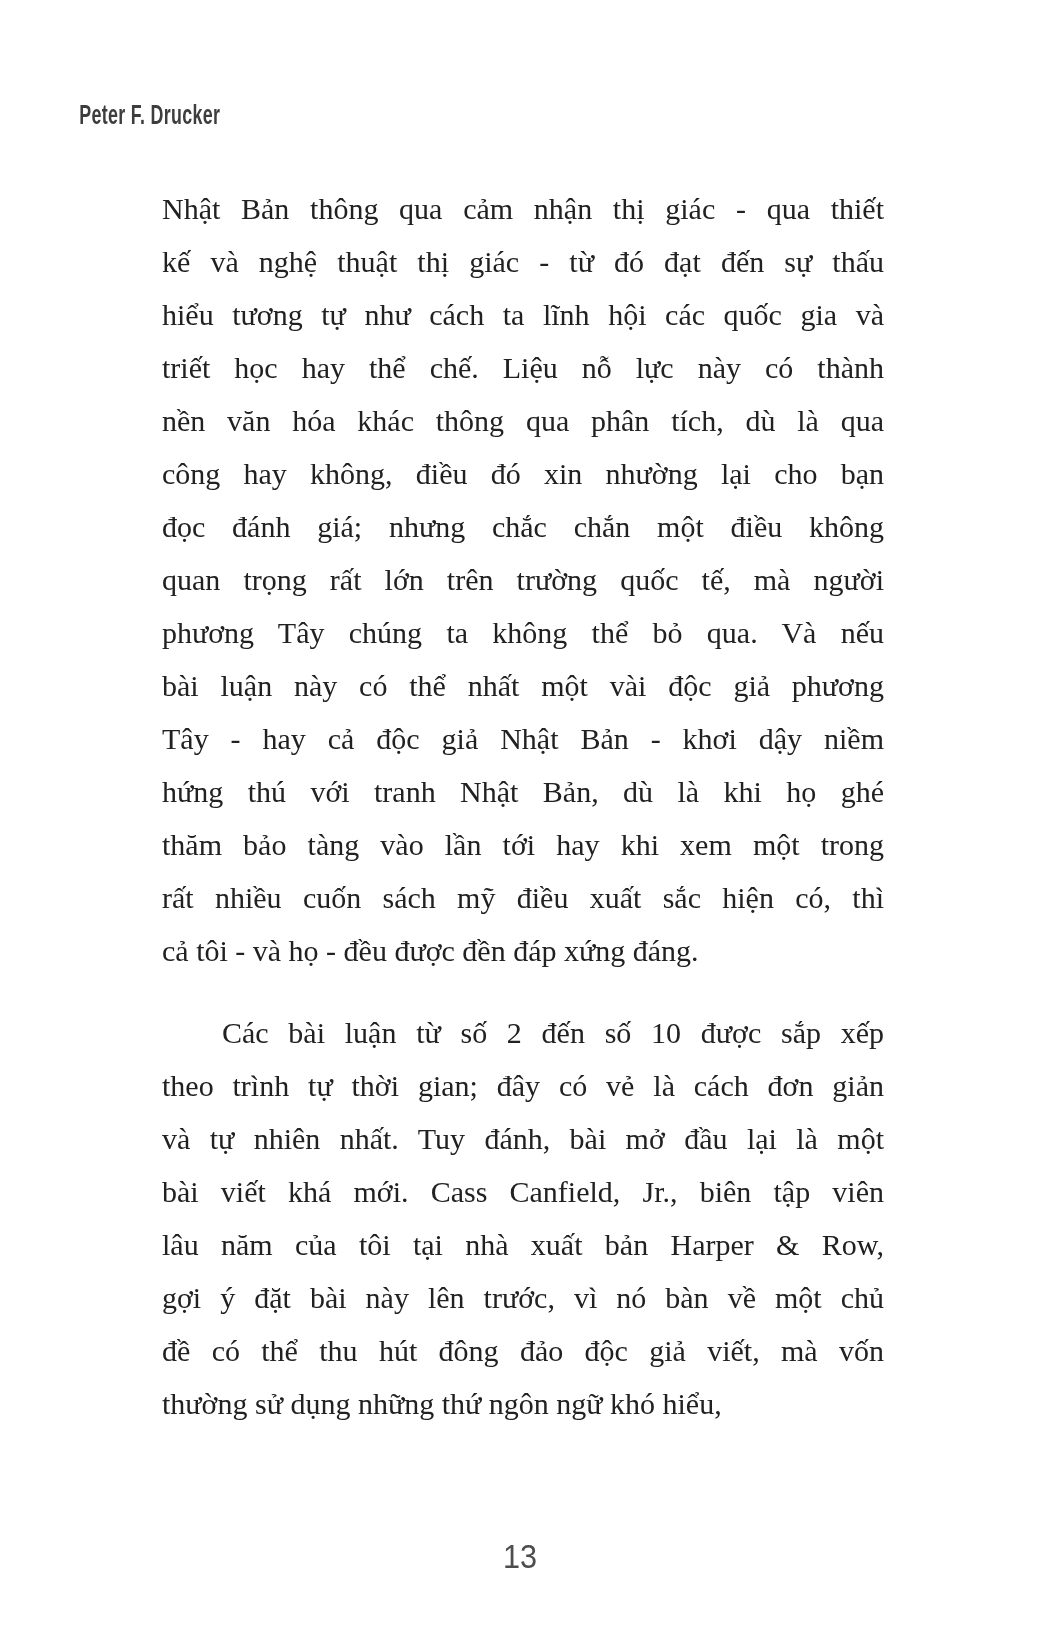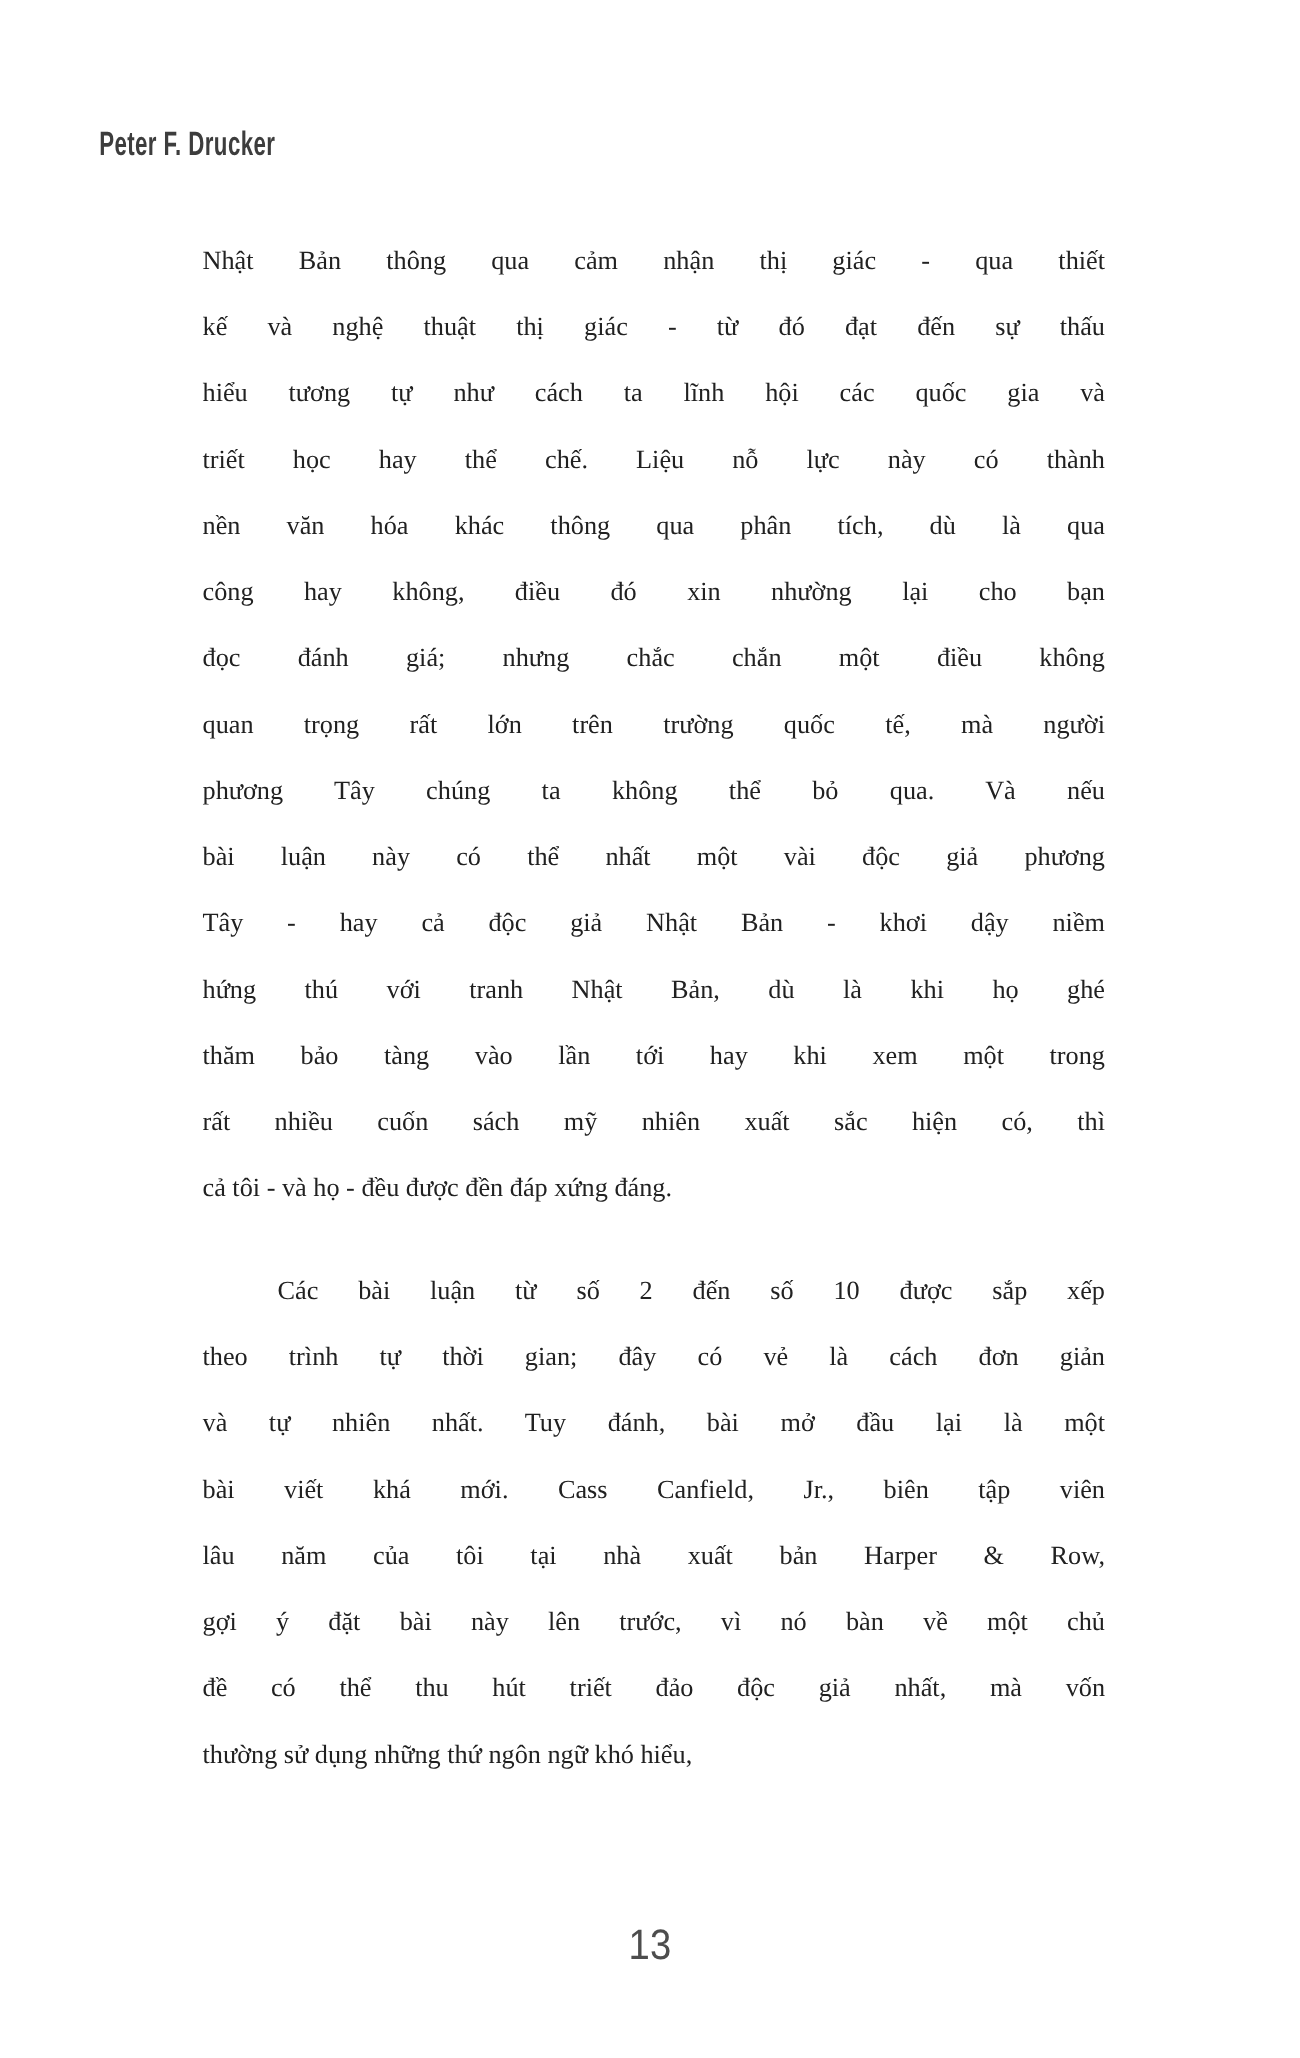--- a/index.html
+++ b/index.html
@@ -33,21 +33,21 @@
     transform: scaleX(0.66);
     transform-origin: center;
     white-space: nowrap;
   }
   .text-block {
     position: absolute;
     left: 162px;
     top: 182px;
     width: 722px;
     font-family: "Liberation Serif", "DejaVu Serif", serif;
-    font-size: 21px;
+    font-size: 30px;
     line-height: 53px;
     color: #212121;
   }
   .para {
     margin: 0;
     padding: 0;
   }
   .para + .para {
     margin-top: 29px;
   }
@@ -100,32 +100,32 @@
       <span class="line">triết học hay thể chế. Liệu nỗ lực này có thành</span>
       <span class="line">nền văn hóa khác thông qua phân tích, dù là qua</span>
       <span class="line">công hay không, điều đó xin nhường lại cho bạn</span>
       <span class="line">đọc đánh giá; nhưng chắc chắn một điều không</span>
       <span class="line">quan trọng rất lớn trên trường quốc tế, mà người</span>
       <span class="line">phương Tây chúng ta không thể bỏ qua. Và nếu</span>
       <span class="line">bài luận này có thể nhất một vài độc giả phương</span>
       <span class="line">Tây - hay cả độc giả Nhật Bản - khơi dậy niềm</span>
       <span class="line">hứng thú với tranh Nhật Bản, dù là khi họ ghé</span>
       <span class="line">thăm bảo tàng vào lần tới hay khi xem một trong</span>
-      <span class="line">rất nhiều cuốn sách mỹ nhiên xuất sắc hiện có, thì</span>
+      <span class="line">rất nhiều cuốn sách mỹ điều xuất sắc hiện có, thì</span>
       <span class="line last">cả tôi - và họ - đều được đền đáp xứng đáng.</span>
     </p>
 
     <p class="para">
       <span class="line indent">Các bài luận từ số 2 đến số 10 được sắp xếp</span>
       <span class="line">theo trình tự thời gian; đây có vẻ là cách đơn giản</span>
       <span class="line">và tự nhiên nhất. Tuy đánh, bài mở đầu lại là một</span>
       <span class="line">bài viết khá mới. Cass Canfield, Jr., biên tập viên</span>
       <span class="line">lâu năm của tôi tại nhà xuất bản Harper &amp; Row,</span>
       <span class="line">gợi ý đặt bài này lên trước, vì nó bàn về một chủ</span>
-      <span class="line">đề có thể thu hút triết đảo độc giả nhất, mà vốn</span>
+      <span class="line">đề có thể thu hút đông đảo độc giả viết, mà vốn</span>
       <span class="line last">thường sử dụng những thứ ngôn ngữ khó hiểu,</span>
     </p>
 
   </main>
 
   <footer class="page-footer">
     <span class="page-number">13</span>
   </footer>
 
 </div>

